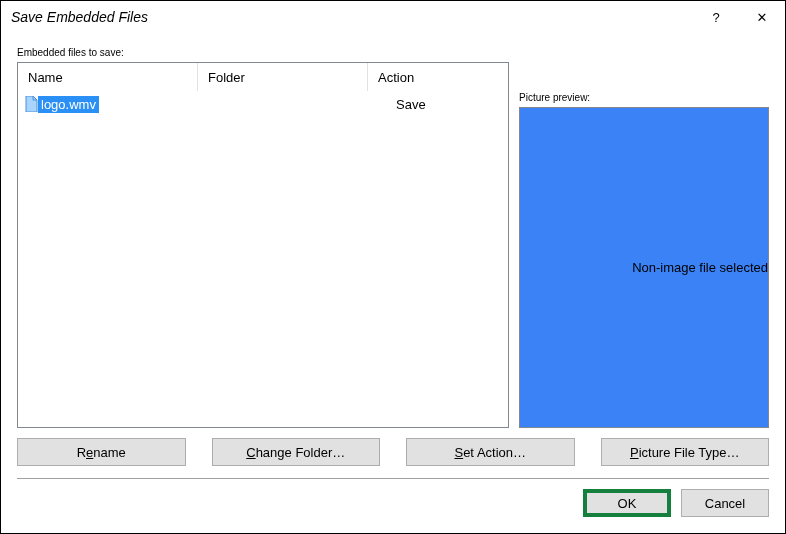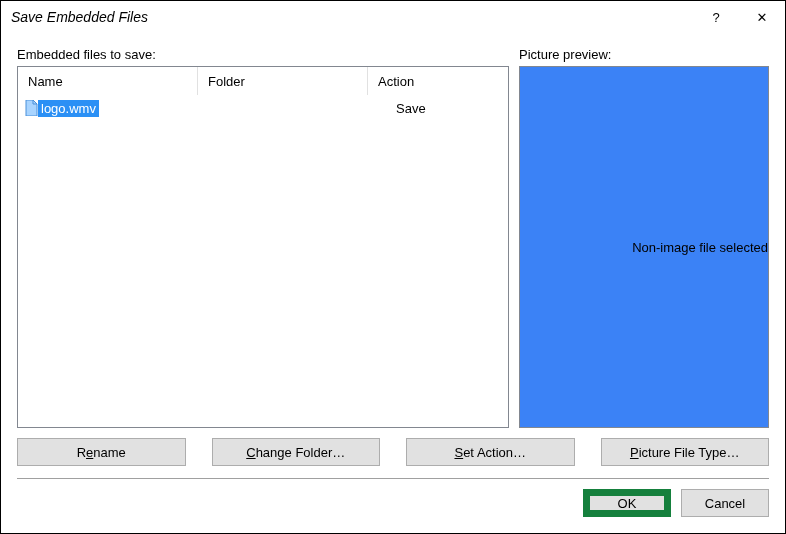--- a/index.html
+++ b/index.html
@@ -7,23 +7,23 @@
     
     .titlebar { display: flex; align-items: center; height: 32px; padding: 0 0 0 10px; }
     .titlebar-title { font-size: 14px; flex: 1; font-style: italic; }
     .titlebar-btn { width: 46px; height: 32px; display: flex; align-items: center; justify-content: center; font-size: 16px; cursor: default; }
     
     .content { flex: 1; padding: 14px 16px 10px 16px; display: flex; flex-direction: column; }
     
     .main-row { display: flex; gap: 10px; flex: 1; }
     
     .left-col { flex: 1; display: flex; flex-direction: column; }
-    .right-col { width: 250px; display: flex; flex-direction: column; }
+    .right-col { width: 250px; display: flex; flex-direction: column; margin-top: 45px; }
     
-    .section-label { font-size: 13px; margin-bottom: 4px; }
+    .section-label { font-size: 10px; margin-bottom: 4px; }
     
     .list-box { border: 1px solid #828790; flex: 1; background: #fff; }
     .list-header { display: flex; height: 28px; align-items: center; }
     .list-header-cell { padding: 0 10px; font-size: 13px; border-right: 1px solid #e1e1e1; height: 100%; display: flex; align-items: center; }
     .col-name { width: 180px; }
     .col-folder { width: 170px; }
     .col-action { flex: 1; }
     
     .list-body { padding: 2px; }
     .list-row { display: flex; align-items: center; height: 22px; }
@@ -36,21 +36,21 @@
     
     .preview-box { border: 1px solid #828790; flex: 1; display: flex; align-items: center; justify-content: flex-end; background: #3b82f6; }
     
     .button-row { display: flex; gap: 26px; margin-top: 10px; align-items: flex-end; }
     .btn { flex: 1; height: 28px; background: #e1e1e1; border: 1px solid #adadad; cursor: default; font-size: 13px; display: flex; align-items: center; justify-content: center; }
     
     .separator { border-top: 1px solid #a0a0a0; margin: 12px 0 10px 0; }
     
     .footer-row { display: flex; justify-content: flex-end; gap: 10px; padding-bottom: 6px; }
     .footer-btn { width: 88px; height: 28px; background: #e1e1e1; border: 1px solid #adadad; cursor: default; font-size: 13px; display: flex; align-items: center; justify-content: center; }
-    .footer-btn.primary { border: 7px solid #15803d; }
+    .footer-btn.primary { border: 4px solid #15803d; }
     .ul { text-decoration: underline; }
   </style>
 </head>
 <body>
 
 <div class="titlebar">
   <div class="titlebar-title">Save Embedded Files</div>
   <div class="titlebar-btn">
     <span>?</span>
   </div>

